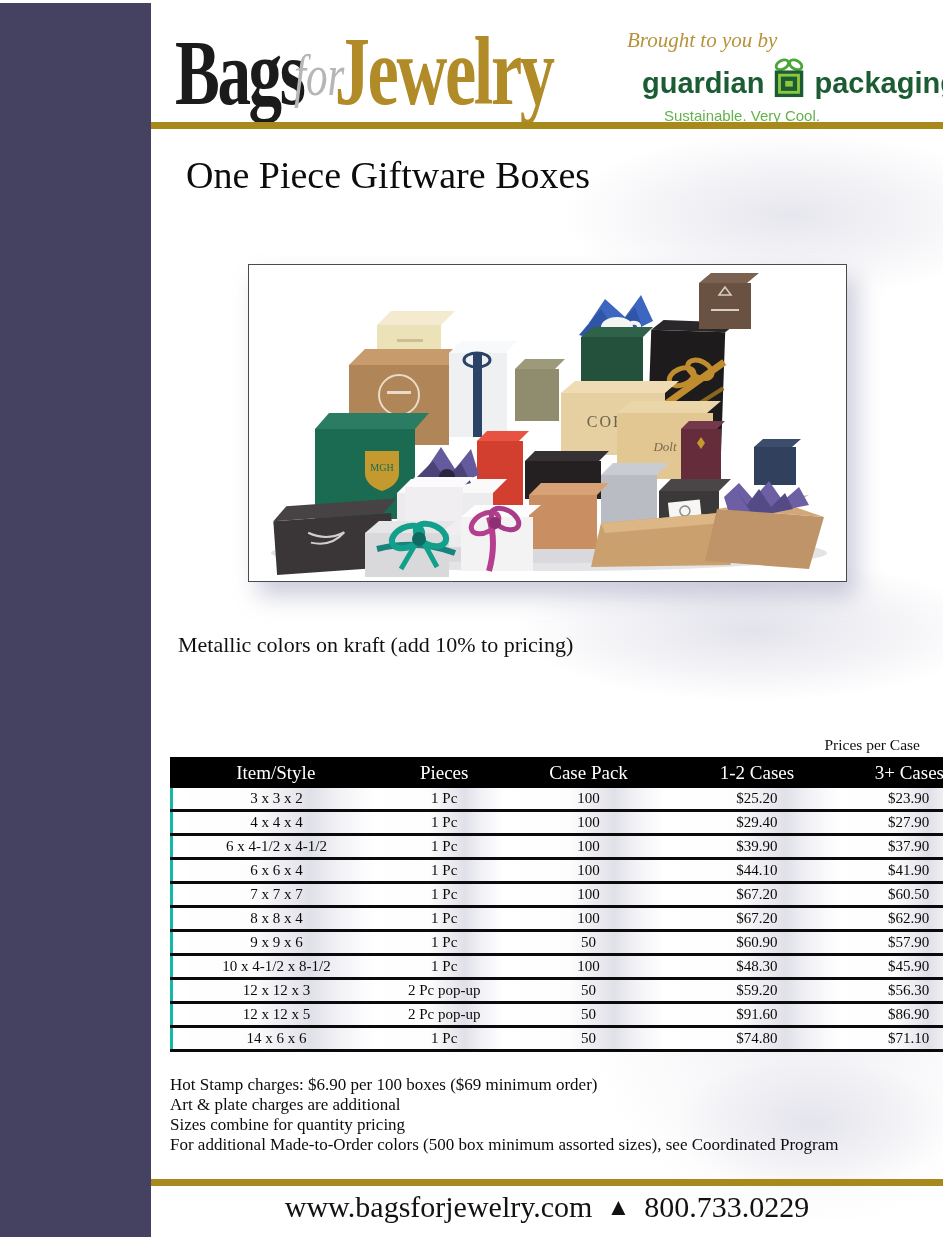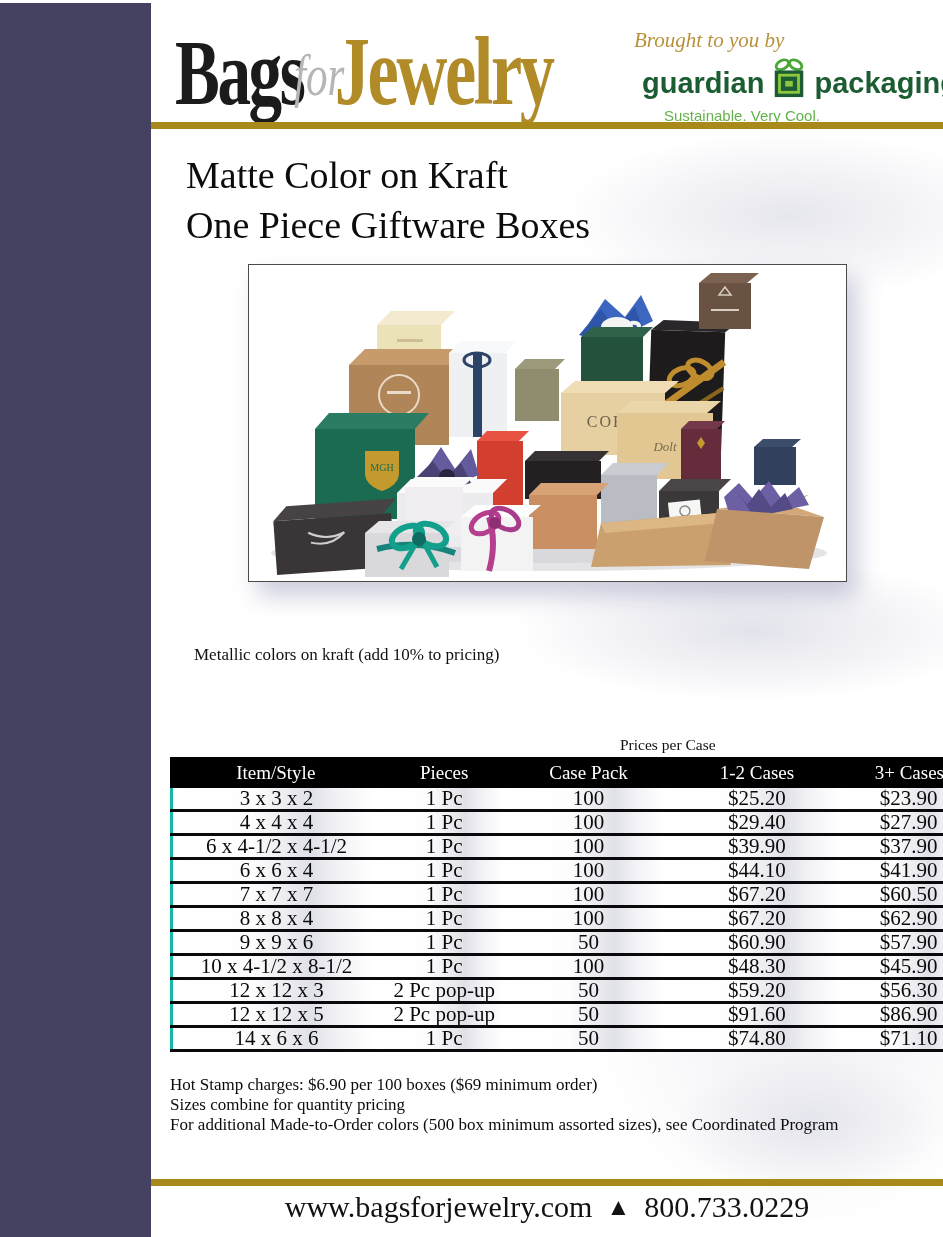--- a/index.html
+++ b/index.html
@@ -16,44 +16,44 @@
   .blob3{left:600px;top:860px;width:343px;height:360px;background:radial-gradient(ellipse at 60% 40%,rgba(142,142,176,.14),rgba(142,142,176,0) 75%);}
   .blob4{left:680px;top:1060px;width:263px;height:130px;background:radial-gradient(ellipse at 50% 50%,rgba(142,142,176,.18),rgba(142,142,176,0) 75%);}
 
   
   .logo{position:absolute;left:175px;top:16px;display:flex;align-items:baseline;transform:scale(.80,1.10);transform-origin:left top;white-space:nowrap;}
   .logo .bags{font-size:84px;font-weight:600;color:#1c1b1c;letter-spacing:-3px;}
   .logo .for{font-size:54px;font-style:italic;color:#b7b6b6;margin:0 -8px 0 -12px;position:relative;top:-8px;}
   .logo .jewelry{font-size:88px;font-weight:700;color:#b08b28;letter-spacing:-3px;margin-left:-4px;}
 
   .partner{position:absolute;left:622px;top:28px;width:310px;}
-  .broughtby{font-style:italic;color:#b8923a;font-size:21px;margin-left:12px;}
+  .broughtby{font-style:italic;color:#b8923a;font-size:21px;margin-left:5px;}
   .partner-line{display:flex;align-items:center;margin-top:6px;margin-left:20px;}
   .partner-name{font-family:"Liberation Sans",sans-serif;font-weight:700;color:#1c5c33;font-size:29px;letter-spacing:0px;}
   .gift-icon{margin:0 6px;position:relative;top:-2px;}
   .tagline{font-family:"Liberation Sans",sans-serif;color:#63b24a;font-size:15px;margin:0 0 0 42px;}
 
   .gold-line{position:absolute;left:151px;width:792px;height:7px;background:#a8891c;}
   .gold-top{top:122px;}
   .gold-bottom{top:1179px;}
 
   
   .page-title{position:absolute;left:186px;top:150px;font-size:38px;line-height:50px;color:#0c0c0c;}
 
   
   .photo-frame{position:absolute;left:248px;top:264px;width:597px;height:316px;background:#fff;border:1px solid #4a4a4a;box-shadow:10px 14px 22px rgba(130,130,170,.40);}
 
-  .caption{position:absolute;left:194px;top:632px;font-size:17px;color:#111;margin-top:13px;}
-
-  .prices-note{position:absolute;left:620px;top:736px;width:300px;font-size:15.5px;color:#111;}
+  .caption{position:absolute;left:178px;top:632px;font-size:22px;color:#111;}
+
+  .prices-note{position:absolute;left:620px;top:736px;width:300px;text-align:right;font-size:15.5px;color:#111;}
 
   
   table.price-table{position:absolute;left:170px;top:757px;width:805px;border-collapse:collapse;border:3px solid #14b8a6;}
   table.price-table th{background:#000;color:#fff;font-weight:normal;font-size:19px;height:25px;border:3px solid #000;padding:0;}
-  table.price-table td{font-size:21px;color:#0a0a0a;text-align:center;height:21px;padding:0;line-height:21px;border-top:3px solid #0a0a0d;border-bottom:3px solid #0a0a0d;background:linear-gradient(90deg,#ffffff 0%,#fdfdfd 38%,#e0e0e8 66%,#f2f2f6 80%,#ffffff 97%);}
+  table.price-table td{font-size:15px;color:#0a0a0a;text-align:center;height:21px;padding:0;line-height:21px;border-top:3px solid #0a0a0d;border-bottom:3px solid #0a0a0d;background:linear-gradient(90deg,#ffffff 0%,#fdfdfd 38%,#e0e0e8 66%,#f2f2f6 80%,#ffffff 97%);}
   table.price-table col.c1{width:26%;} table.price-table col.c2{width:16%;}
   table.price-table col.c3{width:20%;} table.price-table col.c4{width:22%;}
   table.price-table col.c5{width:16%;}
 
   
   .notes{position:absolute;left:170px;top:1075px;font-size:17px;line-height:20px;color:#0c0c0c;}
   .notes p{margin:0;}
 
   
   .footer-text{position:absolute;left:151px;top:1190px;width:792px;text-align:center;font-size:30px;color:#121212;white-space:nowrap;}
@@ -93,21 +93,20 @@
         </svg>
       </span>
       <span class="partner-name">packaging</span>
     </div>
     <p class="tagline">Sustainable. Very Cool.</p>
   </div>
 
   <div class="gold-line gold-top"></div>
 
   <div class="page-title">
-    <div>Matte Color on Kraft</div>
     <div>One Piece Giftware Boxes</div>
   </div>
 
   <div class="photo-frame">
     <svg width="595" height="314" viewBox="0 0 595 314">
 
       <ellipse cx="300" cy="288" rx="278" ry="18" fill="#e4e4e7"></ellipse>
       <ellipse cx="300" cy="285" rx="220" ry="13" fill="#d9d9dd"></ellipse>
 
       <g>
@@ -345,20 +344,21 @@
           <td>1 Pc</td>
           <td>50</td>
           <td>$74.80</td>
           <td>$71.10</td>
         </tr>
       </tbody>
   </table>
 
   <div class="notes">
     <p>Hot Stamp charges: $6.90 per 100 boxes ($69 minimum order)</p>
+    <p>Art &amp; plate charges are additional</p>
     <p>Sizes combine for quantity pricing</p>
     <p>For additional Made-to-Order colors (500 box minimum assorted sizes), see Coordinated Program</p>
   </div>
 
   <div class="gold-line gold-bottom"></div>
   <div class="footer-text">
     <span>www.bagsforjewelry.com</span><span class="tri">▲</span><span>800.733.0229</span>
   </div>
 
 </div>

